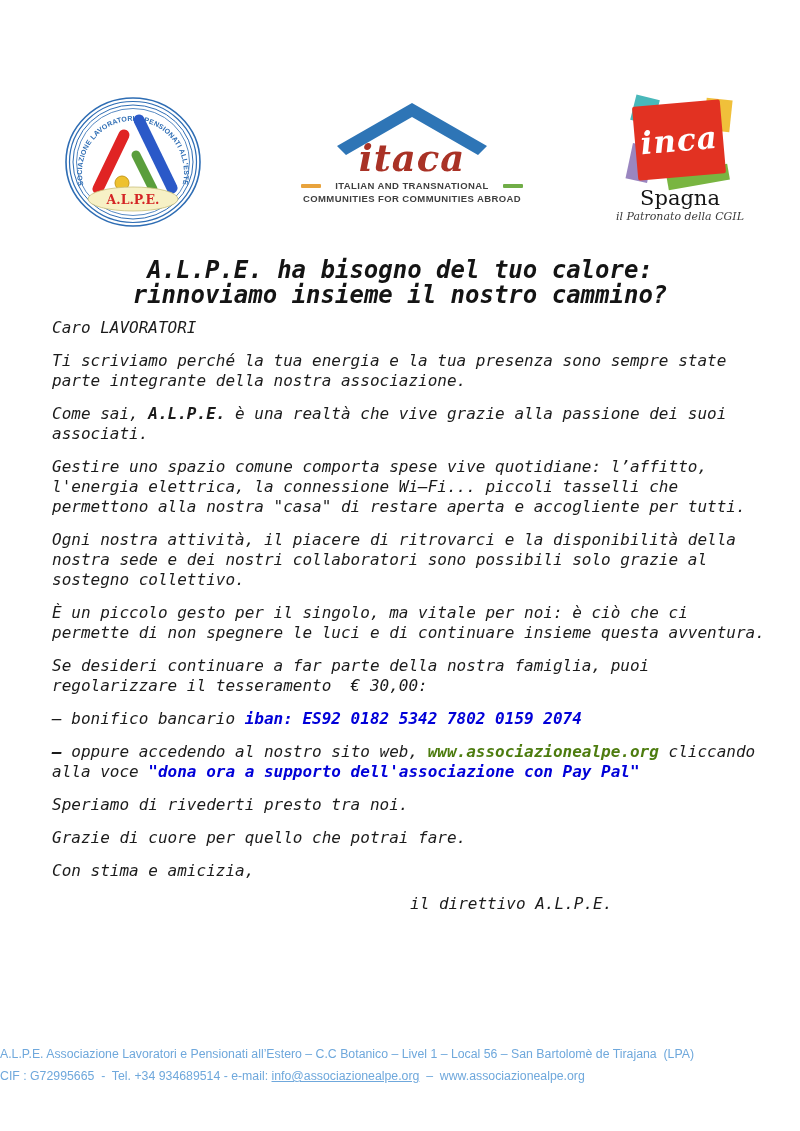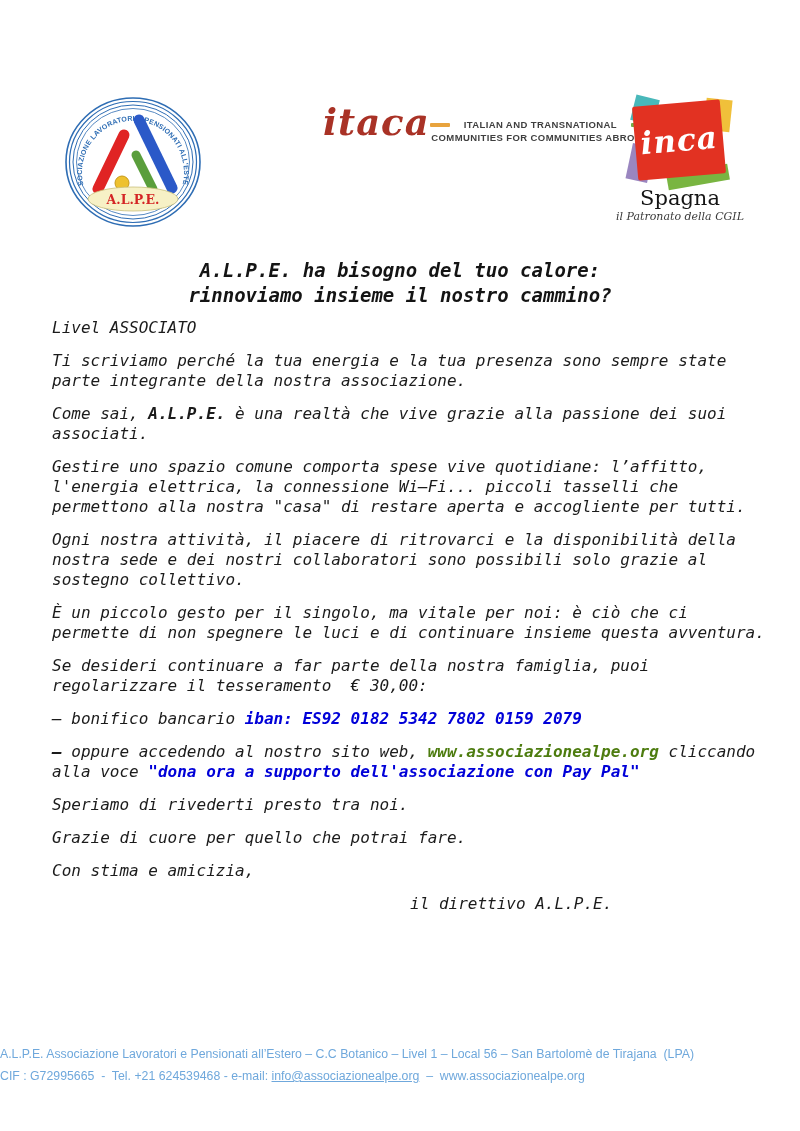--- a/index.html
+++ b/index.html
@@ -12,21 +12,21 @@
   }
   
   .header{
     margin:95px 60px 0 62px;
     height:138px;
     display:flex;
     justify-content:space-between;
     align-items:flex-start;
   }
   .logo-alpe{width:142px;}
-  .logo-itaca{display:flex;flex-direction:row;align-items:center;margin-top:8px;width:178px;}
+  .logo-itaca{display:flex;flex-direction:column;align-items:center;margin-top:8px;width:178px;}
   .itaca-name{
     font-family:"DejaVu Serif",serif;font-style:italic;font-weight:bold;
     color:#a93226;font-size:37px;line-height:34px;margin-top:-14px;letter-spacing:1px;
   }
   .itaca-caption{margin-top:4px;display:flex;flex-direction:column;align-items:center;}
   .caption-row{display:flex;align-items:center;gap:14px;}
   .caption-dash{width:20px;height:4px;border-radius:1px;}
   .caption-dash.left{background:#e8a33d;}
   .caption-dash.right{background:#70ad47;}
   .caption-text{
@@ -55,21 +55,21 @@
   }
   .inca-tagline{
     font-family:"DejaVu Serif",serif;font-style:italic;
     font-size:11px;color:#3a3a3a;line-height:13px;white-space:nowrap;
   }
   
   .title{
     margin:25px 0 10px 0;
     text-align:center;
     font-style:italic;font-weight:bold;
-    font-size:19px;line-height:25px;color:#141414;
+    font-size:24px;line-height:25px;color:#141414;
   }
   
   .body-text{
     padding:0 32px 0 52px;
     font-style:italic;
     font-size:16px;line-height:20px;color:#1b1b1b;
   }
   .para{margin:0 0 13px 0;white-space:pre-wrap;}
   .para.signature{padding-left:358px;}
   .run-bold{font-weight:bold;}
@@ -140,33 +140,33 @@
       <div class="inca-tagline">il Patronato della CGIL</div>
     </div>
   </div>
 
   <div class="title">
     <div>A.L.P.E. ha bisogno del tuo calore:</div>
     <div>rinnoviamo insieme il nostro cammino?</div>
   </div>
 
   <div class="body-text">
-      <p class="para"><span class="run-normal">Livel ASSOCIATO</span></p>
+      <p class="para"><span class="run-normal">Caro LAVORATORI</span></p>
       <p class="para"><span class="run-normal">Ti scriviamo perché la tua energia e la tua presenza sono sempre state parte integrante della nostra associazione.</span></p>
       <p class="para"><span class="run-normal">Come sai, </span><span class="run-bold">A.L.P.E.</span><span class="run-normal"> è una realtà che vive grazie alla passione dei suoi associati.</span></p>
       <p class="para"><span class="run-normal">Gestire uno spazio comune comporta spese vive quotidiane: l’affitto, l'energia elettrica, la connessione Wi–Fi... piccoli tasselli che permettono alla nostra "casa" di restare aperta e accogliente per tutti.</span></p>
       <p class="para"><span class="run-normal">Ogni nostra attività, il piacere di ritrovarci e la disponibilità della nostra sede e dei nostri collaboratori sono possibili solo grazie al sostegno collettivo.</span></p>
       <p class="para"><span class="run-normal">È un piccolo gesto per il singolo, ma vitale per noi: è ciò che ci permette di non spegnere le luci e di continuare insieme questa avventura.</span></p>
       <p class="para"><span class="run-normal">Se desideri continuare a far parte della nostra famiglia, puoi regolarizzare il tesseramento  € 30,00:</span></p>
-      <p class="para"><span class="run-normal">– bonifico bancario </span><span class="run-accent">iban: ES92 0182 5342 7802 0159 2079</span></p>
+      <p class="para"><span class="run-normal">– bonifico bancario </span><span class="run-accent">iban: ES92 0182 5342 7802 0159 2074</span></p>
       <p class="para"><span class="run-bold">–</span><span class="run-normal"> oppure accedendo al nostro sito web, </span><span class="run-link">www.associazionealpe.org</span><span class="run-normal"> cliccando alla voce </span><span class="run-accent">"dona ora a supporto dell'associazione con Pay Pal"</span></p>
       <p class="para"><span class="run-normal">Speriamo di rivederti presto tra noi.</span></p>
       <p class="para"><span class="run-normal">Grazie di cuore per quello che potrai fare.</span></p>
       <p class="para"><span class="run-normal">Con stima e amicizia,</span></p>
       <p class="para signature"><span class="run-normal">il direttivo A.L.P.E.</span></p>
     </div>
 
   <div class="footer">
     <div class="footer-line">A.L.P.E. Associazione Lavoratori e Pensionati all’Estero – C.C Botanico – Livel 1 – Local 56 – San Bartolomè de Tirajana  (LPA)</div>
-    <div class="footer-line"><span class="run-normal">CIF : G72995665  -  Tel. +21 624539468 - e-mail: </span><span class="run-email">info@associazionealpe.org</span><span class="run-normal">  –  www.associazionealpe.org</span></div>
+    <div class="footer-line"><span class="run-normal">CIF : G72995665  -  Tel. +34 934689514 - e-mail: </span><span class="run-email">info@associazionealpe.org</span><span class="run-normal">  –  www.associazionealpe.org</span></div>
   </div>
 
 </div>
 
 </body></html>

